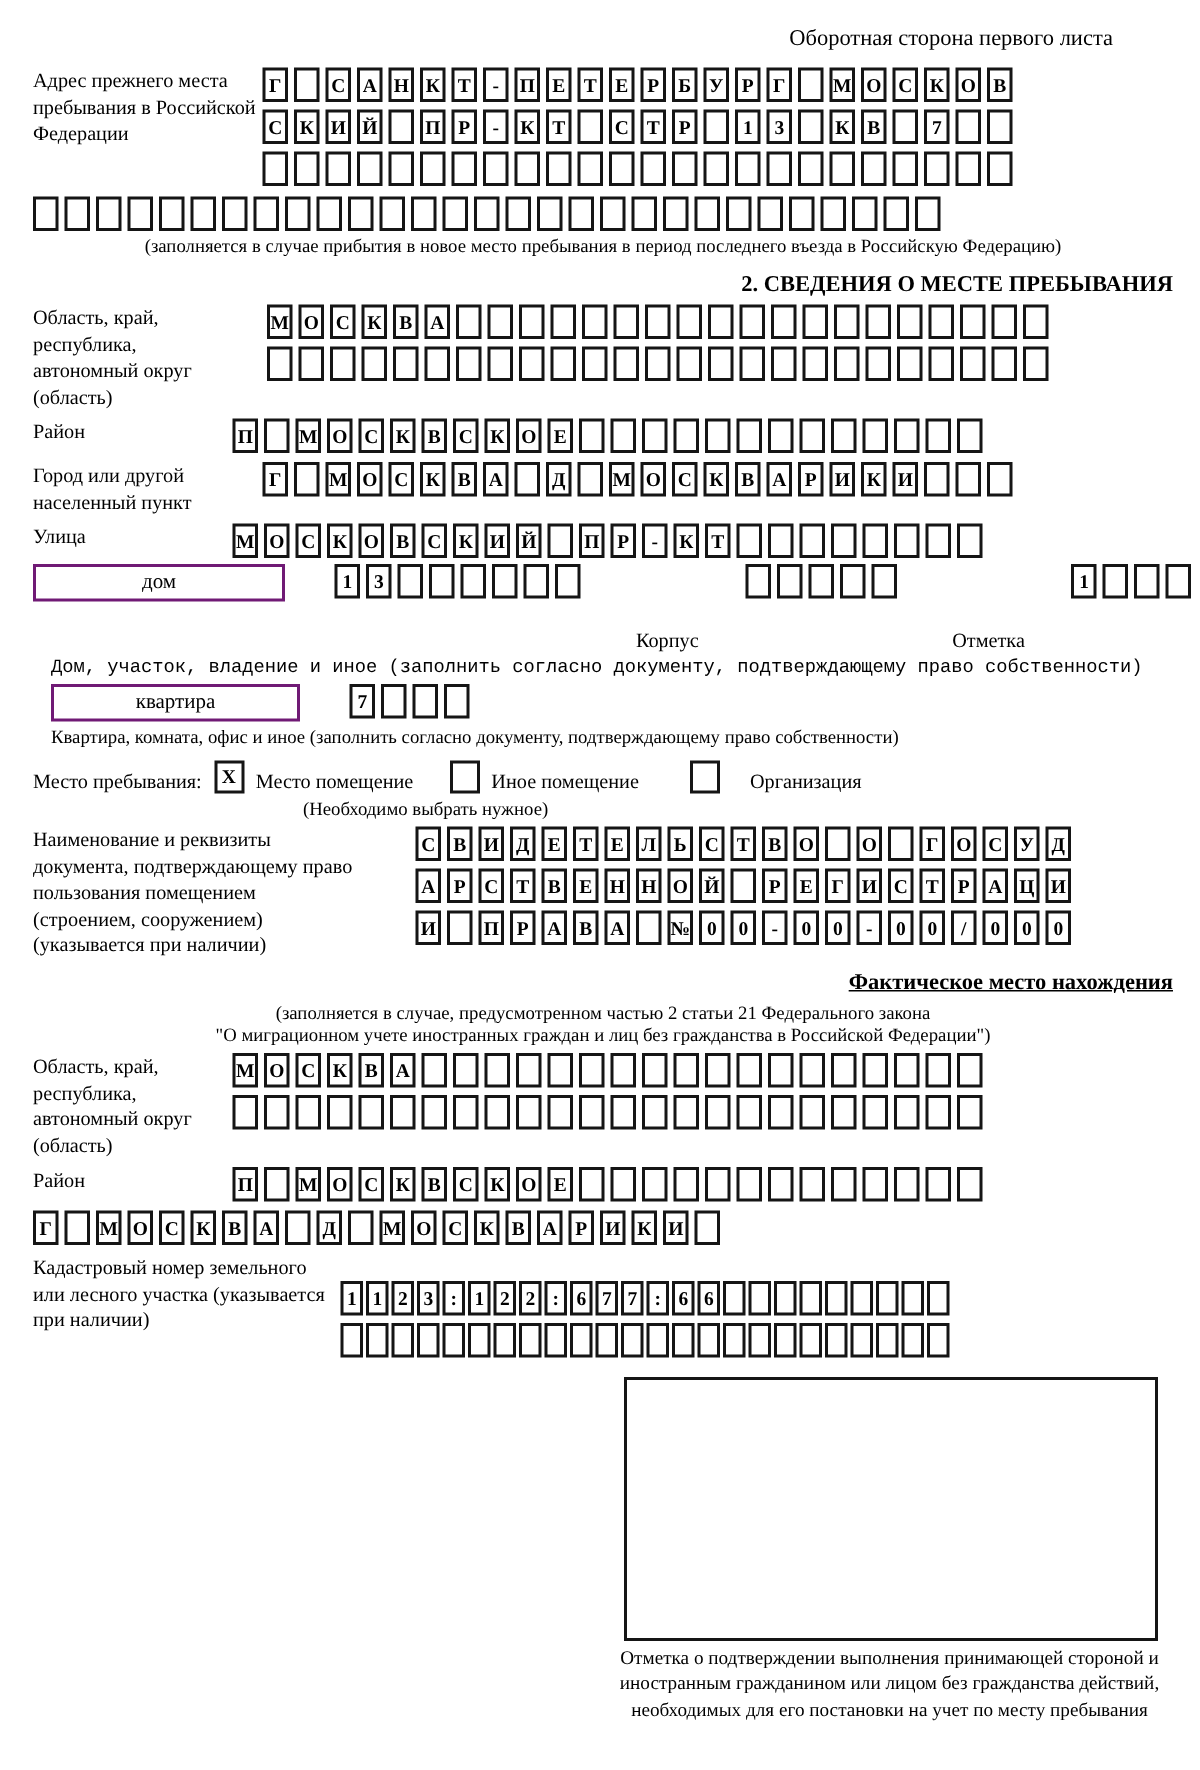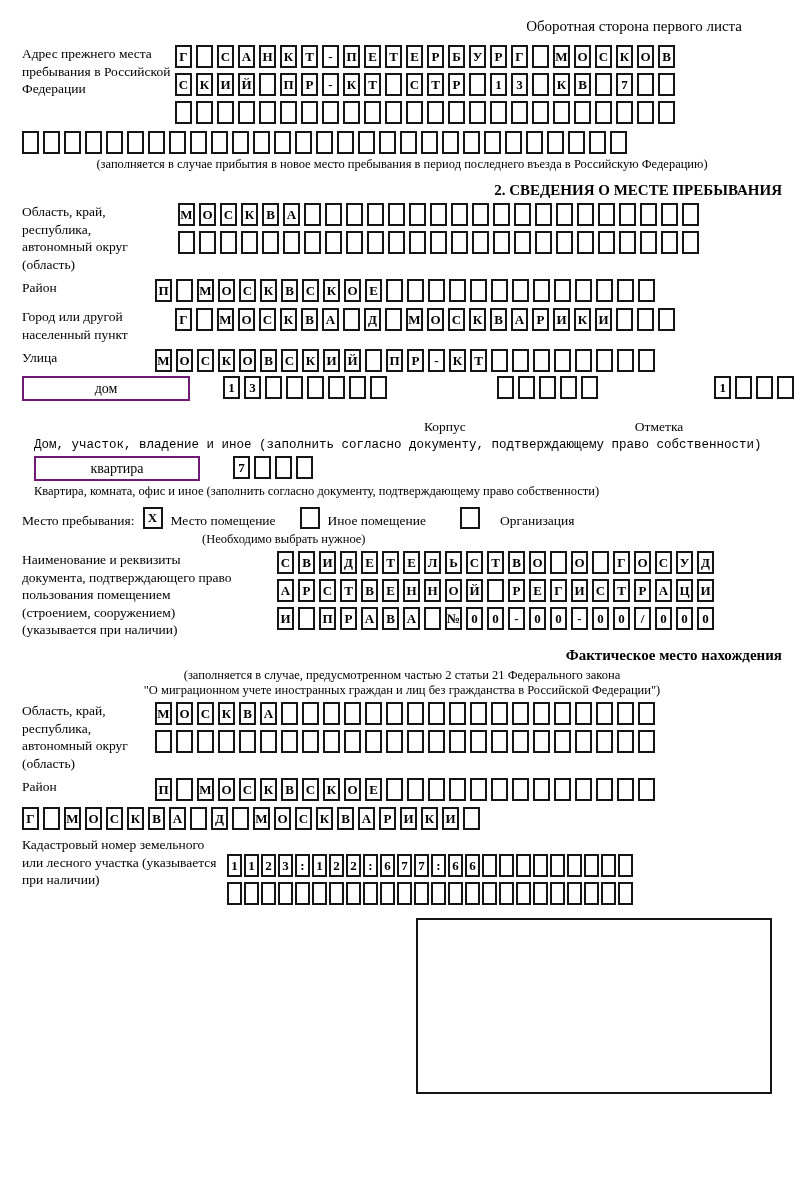--- a/index.html
+++ b/index.html
@@ -30,21 +30,21 @@
   .inline-lbl { font-size:13.5px; padding:3px 8px 0 10px; flex:0 0 auto;margin-top:40px; }
   .cb {
     width:20px; height:22px; border:2px solid #151515; display:inline-flex;
     align-items:center; justify-content:center; font-size:13px; font-weight:700;
     margin:0 8px; flex:0 0 auto;
   }
   .stay-row { font-size:13.5px; align-items:flex-end; margin-top:8px; }
   .conf-wrap { margin-left:372px; width:398px; margin-top:8px; }
   .conf-box { border:2px solid #151515; width:356px; height:176px; margin-left:22px; }
   .conf-caption { font-size:12.8px; text-align:center; line-height:1.35; margin-top:3px; }
-  .mt2{margin-top:2px;} .mt4{margin-top:4px;gap:23px;} .mt8{margin-top:8px;} .mt10{margin-top:10px;}
+  .mt2{margin-top:2px;} .mt4{margin-top:4px;gap:23px;} .mt8{margin-top:8px;text-decoration:underline;} .mt10{margin-top:10px;}
 </style>
 </head>
 <body>
 
 <div class="hdr-note">Оборотная сторона первого листа</div>
 
 <div class="row mt10">
   <div class="lbl" style="width:153px;">Адрес прежнего места пребывания в Российской Федерации</div>
   <div class="stack">
     <div class="cells">
@@ -360,21 +360,21 @@
   <span class="cb">X</span>
   <span>Место помещение</span>
   <span class="cb" style="margin-left:24px;"></span>
   <span>Иное помещение</span>
   <span class="cb" style="margin-left:34px; margin-right:20px;"></span>
   <span>Организация</span>
 </div>
 <div class="caption" style="text-align:left; padding-left:180px;">(Необходимо выбрать нужное)</div>
 
 <div class="row mt4">
-  <div class="lbl" style="width:232px; padding-right:12px;">Наименование и реквизиты документа, подтверждающего право пользования помещением (строением, сооружением) (указывается при наличии)</div>
+  <div class="lbl" style="width:232px; padding-right:12px;">Наименование и реквизиты документа, подтверждающему право пользования помещением (строением, сооружением) (указывается при наличии)</div>
   <div class="stack">
     <div class="cells">
         <span class="cell">С</span>
         <span class="cell">В</span>
         <span class="cell">И</span>
         <span class="cell">Д</span>
         <span class="cell">Е</span>
         <span class="cell">Т</span>
         <span class="cell">Е</span>
         <span class="cell">Л</span>
@@ -613,13 +613,14 @@
         <span class="cell"></span>
         <span class="cell"></span>
         <span class="cell"></span>
         <span class="cell"></span>
       </div>
   </div>
 </div>
 
 <div class="conf-wrap">
   <div class="conf-box"></div>
+  <div class="conf-caption">Отметка о подтверждении выполнения принимающей стороной и иностранным гражданином или лицом без гражданства действий, необходимых для его постановки на учет по месту пребывания</div>
 </div>
 
 </body></html>

